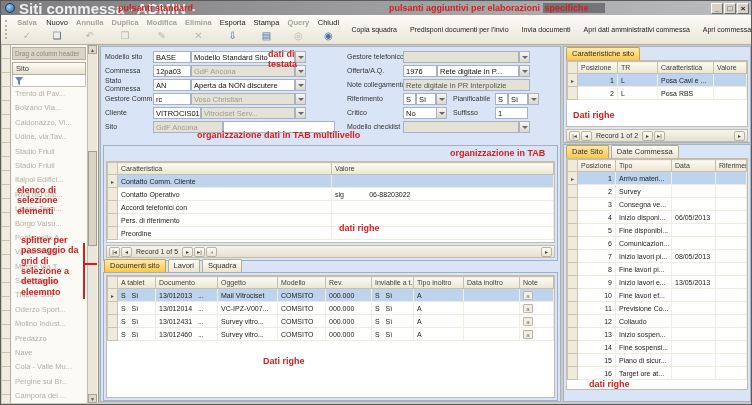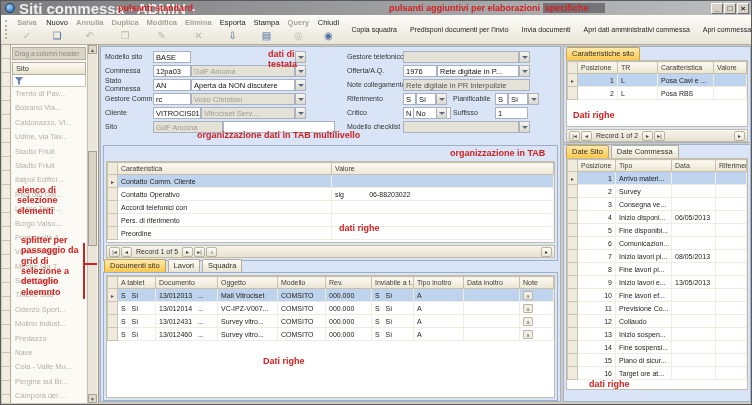--- a/index.html
+++ b/index.html
@@ -173,20 +173,21 @@
       <span class="sarrow" style="top:0">▲</span>
       <span class="sthumb"></span>
       <span class="sarrow" style="bottom:0">▼</span>
     </div>
   </div>
 
   <div class="panel" style="left:99px;top:45px;width:461px;bottom:2px">
 
     <span class="flabel" style="left:4px;top:6px">Modello sito</span>
     <span class="fld" style="left:52px;top:4px;width:38px">BASE</span>
+    <span class="fld" style="left:90px;top:4px;width:104px">Modello Standard Sito</span>
     <span class="combo" style="left:194px;top:4px"></span>
 
     <span class="flabel" style="left:4px;top:20px">Commessa</span>
     <span class="fld" style="left:52px;top:18px;width:38px">12pa03</span>
     <span class="fld dis" style="left:90px;top:18px;width:104px"><span class="bt">GdF Ancona</span></span>
     <span class="combo" style="left:194px;top:18px"></span>
 
     <span class="flabel" style="left:4px;top:30px;width:42px;white-space:normal">Stato Commessa</span>
     <span class="fld" style="left:52px;top:32px;width:38px">AN</span>
     <span class="fld" style="left:90px;top:32px;width:104px">Aperta da NON discutere</span>
@@ -222,21 +223,21 @@
     <span class="fld" style="left:302px;top:46px;width:13px">S</span>
     <span class="fld" style="left:315px;top:46px;width:20px">Sì</span>
     <span class="combo" style="left:335px;top:46px"></span>
     <span class="flabel" style="left:352px;top:48px">Pianificabile</span>
     <span class="fld" style="left:394px;top:46px;width:13px">S</span>
     <span class="fld" style="left:407px;top:46px;width:20px">Sì</span>
     <span class="combo" style="left:427px;top:46px"></span>
 
     <span class="flabel" style="left:246px;top:62px">Critico</span>
     <span class="fld" style="left:302px;top:60px;width:13px">N</span>
-    <span class="fld" style="left:312px;top:60px;width:38px">No</span>
+    <span class="fld" style="left:302px;top:60px;width:38px">No</span>
     <span class="combo" style="left:335px;top:60px"></span>
     <span class="flabel" style="left:352px;top:62px">Suffisso</span>
     <span class="fld" style="left:394px;top:60px;width:33px">1</span>
 
     <span class="flabel" style="left:246px;top:76px">Modello checklist</span>
     <span class="fld dis" style="left:302px;top:74px;width:116px"></span>
     <span class="combo" style="left:418px;top:74px"></span>
 
 
     <div class="panelbox" style="left:2px;top:98px;width:455px;height:116px">

